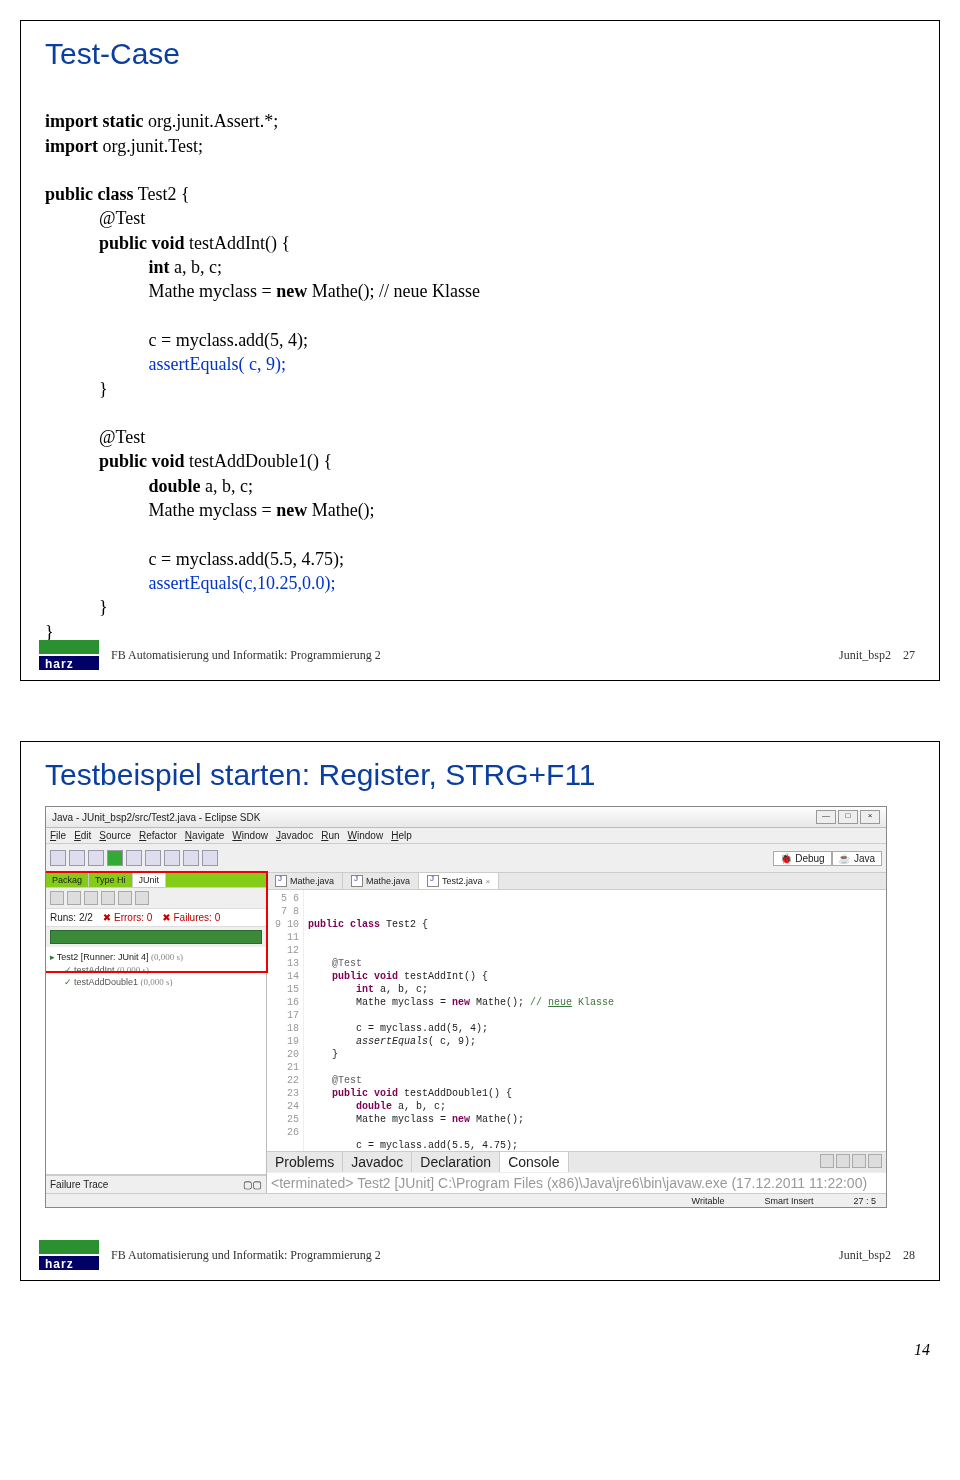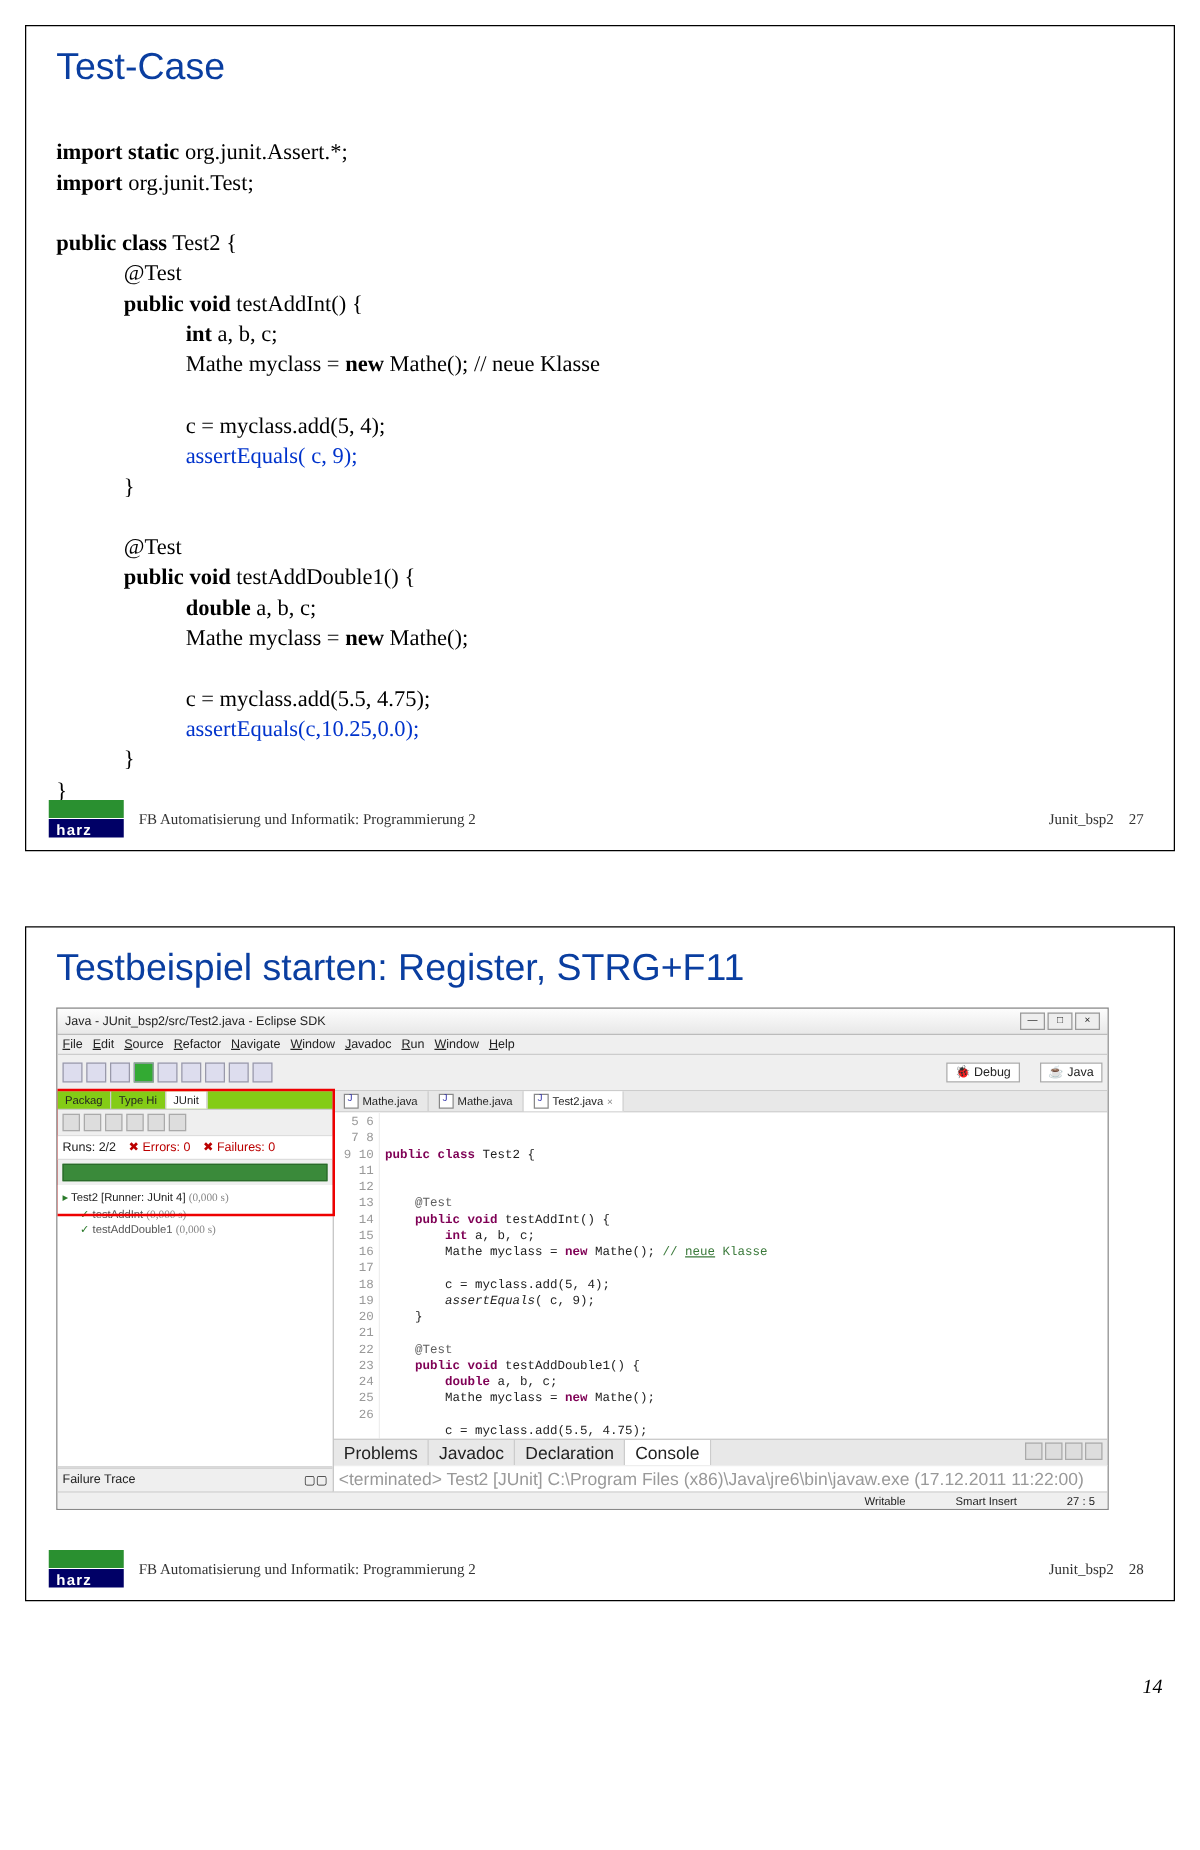--- a/index.html
+++ b/index.html
@@ -109,21 +109,21 @@
     border-bottom: 1px solid #ccc;
     height: 24px;
     padding: 2px 4px;
     display: flex;
     align-items: center;
     gap: 4px;
     justify-content: space-between;
   }
   .tb-left { display: flex; gap: 3px; }
   .tb-icon { width: 14px; height: 14px; background: #dde; border: 1px solid #99a; }
-  .tb-right { display: flex; gap: 16px; align-items: center; }
+  .tb-right { display: flex; gap: 0; align-items: center; }
   .persp { border: 1px solid #aaa; padding: 1px 6px; background: #fff; }
   .ecl-body { display: flex; height: 320px; }
   .ecl-left {
     width: 220px;
     border-right: 1px solid #bbb;
     display: flex;
     flex-direction: column;
     position: relative;
   }
   .red-box {

